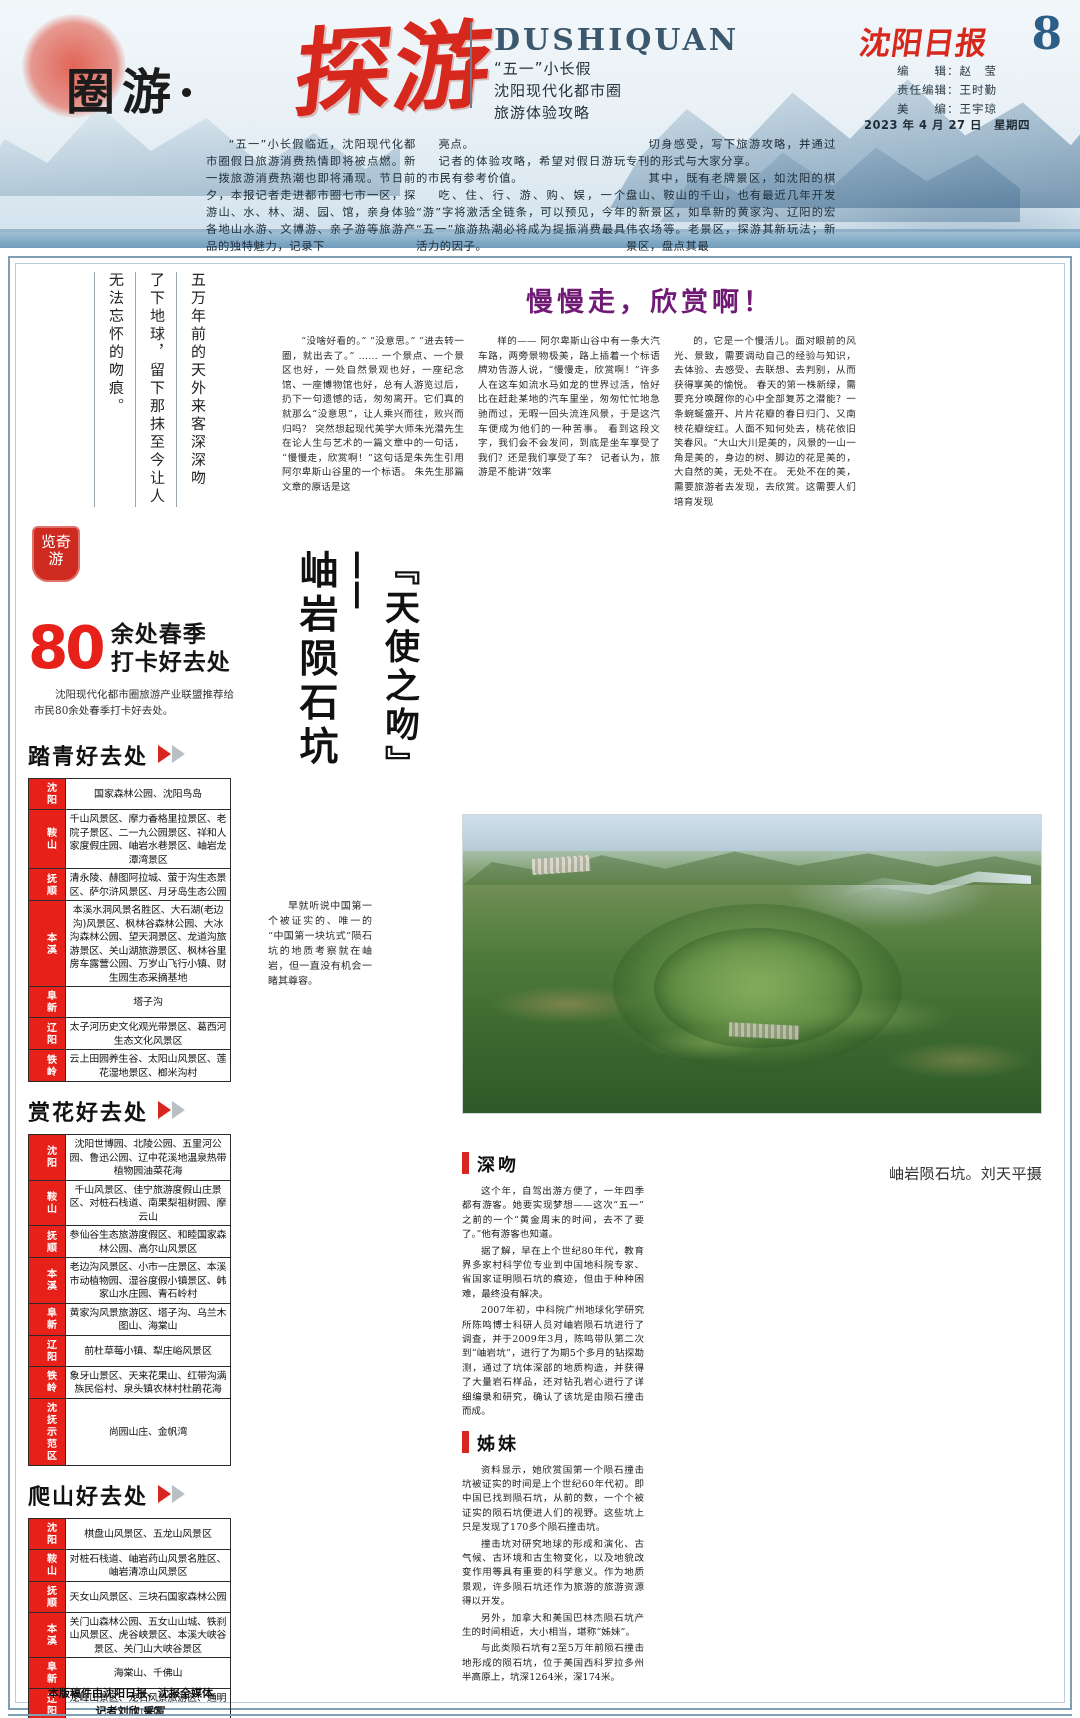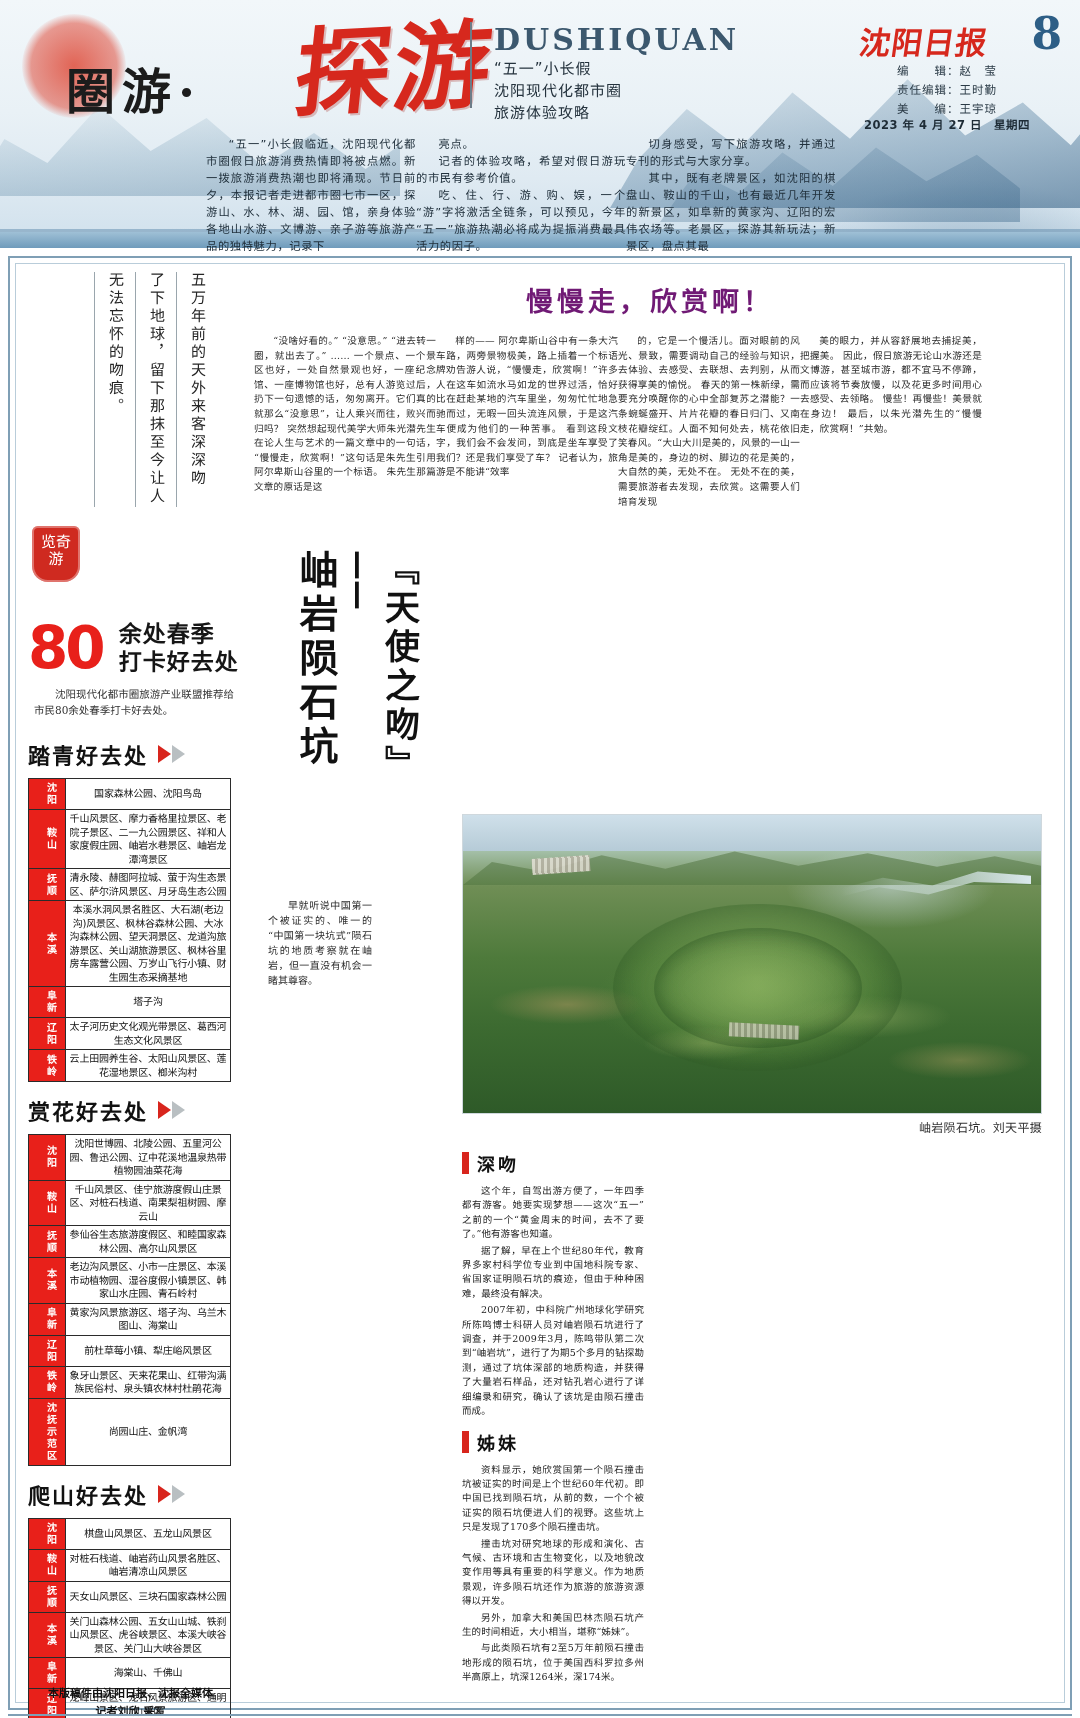--- a/index.html
+++ b/index.html
@@ -125,21 +125,21 @@
     position:absolute; left:22px; top:268px; width:48px; height:56px;
     background:#cf2a20; border-radius:6px 6px 16px 16px;
     color:#fff; font-family:"DejaVu Serif","Liberation Serif",serif;
     font-size:15px; line-height:17px; text-align:center; padding-top:8px;
     letter-spacing:0;
     box-shadow: inset 0 0 0 2px rgba(255,255,255,.35);
   }
   .seal span { display:block; }
 
   .big80 {
-    position:absolute; left:18px; top:362px; width:215px; display:flex; align-items:center; gap:16px;
+    position:absolute; left:18px; top:362px; width:215px; display:flex; align-items:center; gap:8px;
   }
   .big80 .num {
     font-family:"DejaVu Sans","Liberation Sans",sans-serif;
     font-size:58px; font-weight:700; color:#e8201a; line-height:.9;
     letter-spacing:-3px;
   }
   .big80 .txt {
     font-family:"DejaVu Serif","Liberation Serif",serif;
     font-size:23px; font-weight:700; line-height:28px; color:#161616; letter-spacing:1px;
   }
@@ -180,22 +180,22 @@
     font-size:11px; line-height:18px; color:#111; font-weight:700;
   }
 
   
   .maintitle {
     position:absolute; left:240px; top:22px; width:800px; text-align:center;
     font-family:"DejaVu Serif","Liberation Serif",serif;
     font-size:27px; font-weight:700; color:#701a75; letter-spacing:4px;
   }
   .intro-cols {
-    position:absolute; left:244px; top:76px; width:776px; height:200px;
-    display:flex; 
+    position:absolute; left:272px; top:76px; width:776px; height:200px;
+    display:flex; gap:14px;
   }
   .intro-cols .c {
     width:182px; font-size:9.6px; line-height:14.6px; color:#2a2a2a;
     text-align:justify; font-family:"DejaVu Serif","Liberation Serif",serif;
     letter-spacing:.2px;
   }
   .intro-cols .c p { text-indent:2em; margin:0; }
 
   .headline-vert {
     position:absolute; left:282px; top:292px; height:340px; display:flex; flex-direction:row-reverse; gap:2px;
@@ -262,22 +262,22 @@
     position:absolute; left:12%; top:14%; width:58px; height:16px;
     background: repeating-linear-gradient(90deg,#e4e0d6 0 3px, #b8b2a5 3px 6px);
     opacity:.85; transform: rotate(-4deg);
   }
   .ph-vil2 {
     position:absolute; left:46%; top:70%; width:70px; height:14px;
     background: repeating-linear-gradient(90deg,#ded9cd 0 3px, #a8a497 3px 6px);
     opacity:.7; transform: rotate(3deg);
   }
   .photo-cap {
-    position:absolute; left:452px; top:860px; width:580px; text-align:right;
-    font-size:12px; color:#333; letter-spacing:.3px;
+    position:absolute; left:452px; top:904px; width:580px; text-align:right;
+    font-size:15px; color:#333; letter-spacing:.3px;
     font-family:Liberation Mono, monospace;
   }
 
   .art-cols {
     position:absolute; left:452px; top:882px; width:580px; height:818px;
     display:flex; gap:14px;
   }
   .art-col { width:182px; }
   .art-col p {
     font-size:9.5px; line-height:14.4px; color:#232323; text-align:justify;
@@ -520,26 +520,20 @@
       <div class="c">
           <p>样的——
 阿尔卑斯山谷中有一条大汽车路，两旁景物极美，路上插着一个标语牌劝告游人说，“慢慢走，欣赏啊！”许多人在这车如流水马如龙的世界过活，恰好比在赶赴某地的汽车里坐，匆匆忙忙地急驰而过，无暇一回头流连风景，于是这汽车便成为他们的一种苦事。
 看到这段文字，我们会不会发问，到底是坐车享受了我们？还是我们享受了车？
 记者认为，旅游是不能讲“效率</p>
         </div>
       <div class="c">
           <p>的，它是一个慢活儿。面对眼前的风光、景致，需要调动自己的经验与知识，去体验、去感受、去联想、去判别，从而获得享美的愉悦。
 春天的第一株新绿，需要充分唤醒你的心中全部复苏之潜能？一条蜿蜒盛开、片片花瓣的春日归门、又南枝花瓣绽红。人面不知何处去，桃花依旧笑春风。“大山大川是美的，风景的一山一角是美的，身边的树、脚边的花是美的，大自然的美，无处不在。
 无处不在的美，需要旅游者去发现，去欣赏。这需要人们培育发现</p>
-        </div>
-      <div class="c">
-          <p>美的眼力，并从容舒展地去捕捉美，把握美。
-因此，假日旅游无论山水游还是文博游，甚至城市游，都不宜马不停蹄，而应该将节奏放慢，以及花更多时间用心去感受、去领略。
-慢些！再慢些！美景就在身边！
-最后，以朱光潜先生的“慢慢走，欣赏啊！”共勉。</p>
         </div>
     </div>
 
     <div class="headline-vert">
       <div class="hv1">『天使之吻』</div>
       <div class="hv-dash">——</div>
       <div class="hv2">岫岩陨石坑</div>
     </div>
 
     <div class="lead-col-v">早就听说中国第一个被证实的、唯一的“中国第一块坑式”陨石坑的地质考察就在岫岩，但一直没有机会一睹其尊容。</div>

